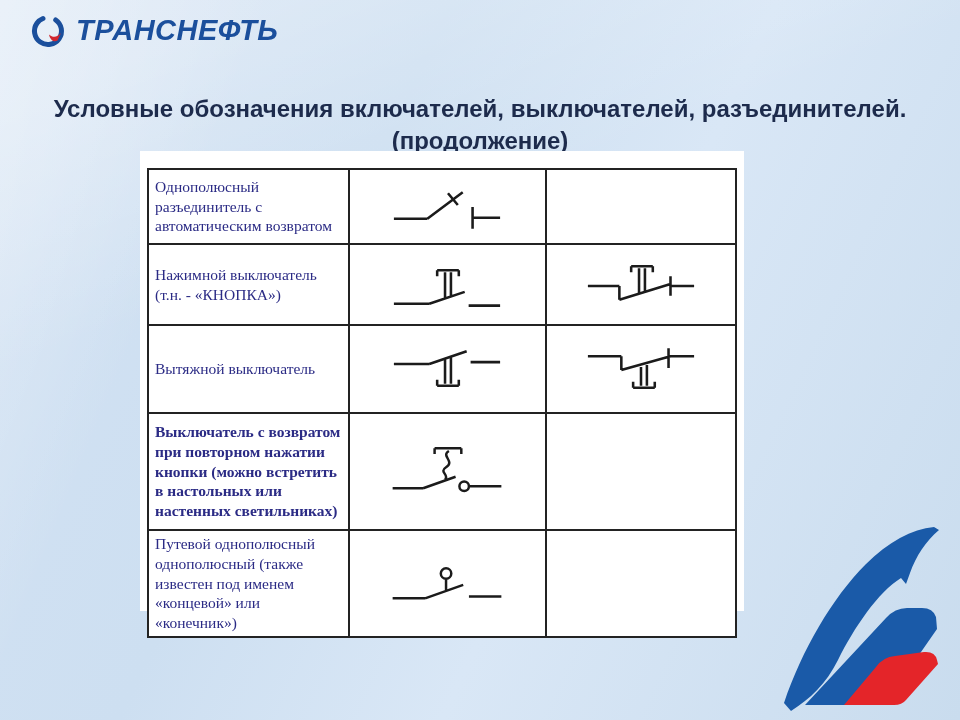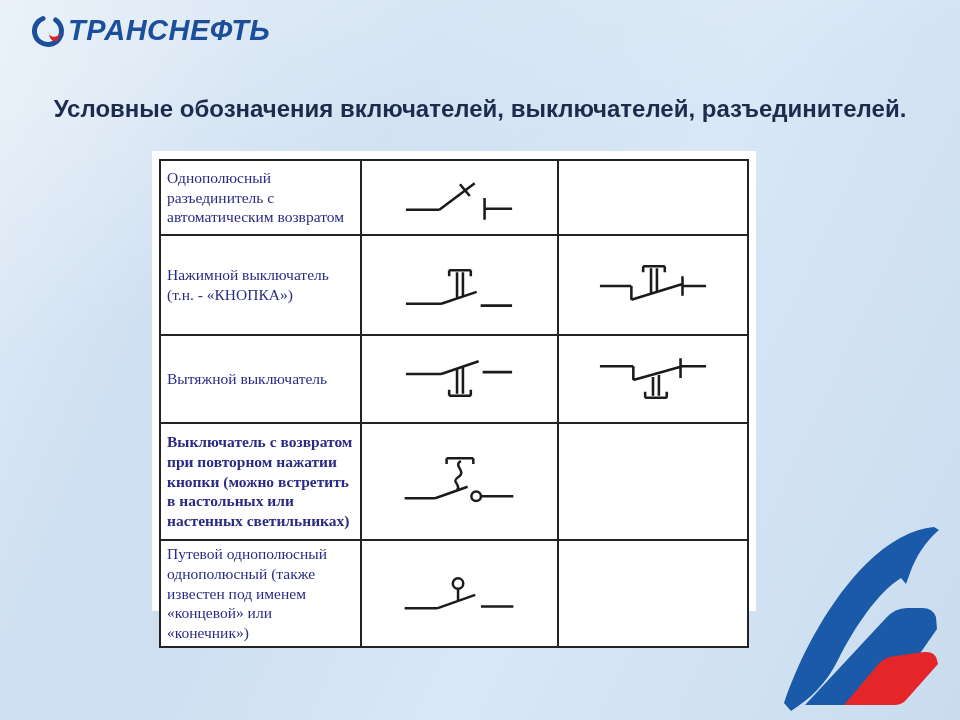--- a/index.html
+++ b/index.html
@@ -11,79 +11,80 @@
   .slide{
     position:relative;width:960px;height:720px;
     background:
       linear-gradient(112deg, rgba(255,255,255,.35) 0%, rgba(255,255,255,0) 22%),
       linear-gradient(160deg, rgba(255,255,255,.28) 10%, rgba(255,255,255,0) 35%),
       linear-gradient(115deg,#d3e2f3 0%,#cddff1 35%,#d9e7f6 60%,#c9dcee 100%);
   }
   
   .brand{
     position:absolute;left:28px;top:10px;
-    display:flex;align-items:center;gap:0;
+    display:flex;align-items:center;gap:8px;
   }
   .brand-text{
     font-family:"Liberation Sans",sans-serif;
     font-weight:bold;font-style:italic;
     font-size:29px;letter-spacing:.5px;
     color:#1b4f9c;
   }
   
   .title{
     position:absolute;left:0;top:93px;width:960px;
     text-align:center;color:#1d2b4c;
     font-weight:bold;font-size:24px;line-height:32px;
   }
   
   .panel{
-    position:absolute;left:152px;top:151px;
+    position:absolute;left:140px;top:151px;
     width:604px;height:460px;background:#ffffff;
-    box-sizing:border-box;padding:8px 7px;
+    box-sizing:border-box;padding:17px 7px;
   }
   table.sym{
     border-collapse:collapse;table-layout:fixed;
     width:590px;height:444px;background:#fff;
   }
   table.sym td{
     border:2px solid #232323;
     vertical-align:middle;
     padding:3px 6px;
     box-sizing:border-box;
   }
   td.lbl{
     font-family:"Liberation Serif",serif;
     font-size:15.5px;line-height:1.28;
     color:#2b2b85;
   }
   td.symcell{text-align:center;}
   td.symcell svg{display:inline-block;vertical-align:middle;}
   .c1{width:34.1%;} .c2{width:33.6%;} .c3{width:32.3%;}
-  .r1{height:75px;} .r2{height:100px;} .r3{height:88px;}
+  .r1{height:75px;} .r2{height:81px;} .r3{height:88px;}
   .r4{height:117px;font-weight:bold;} .r5{height:97px;}
   .sym-stroke{stroke:#1b1b1b;stroke-width:2.6;fill:none;stroke-linecap:butt;}
   
   .mark{position:absolute;left:760px;top:500px;width:200px;height:220px;}
 </style>
 </head>
 <body>
 
 <div class="slide">
 
   <div class="brand">
     <svg width="40" height="40" viewBox="0 0 40 40">
       <circle cx="20" cy="21" r="13.5" fill="none" stroke="#1b4f9c" stroke-width="5" stroke-dasharray="71 14" stroke-linecap="round" transform="rotate(-55 20 21)"></circle>
       <path d="M21,24.5 C25,28 29,27.5 33,23 L29.5,30.5 C25.5,33 22,29.5 21,24.5 Z" fill="#d22730"></path>
     </svg>
     <span class="brand-text">ТРАНСНЕФТЬ</span>
   </div>
 
   <div class="title">
     <div>Условные обозначения включателей, выключателей, разъединителей.</div>
+    <div>(продолжение)</div>
   </div>
 
   <div class="panel">
     <table class="sym">
       <colgroup>
           <col class="c1">
           <col class="c2">
           <col class="c3">
         </colgroup>
 

